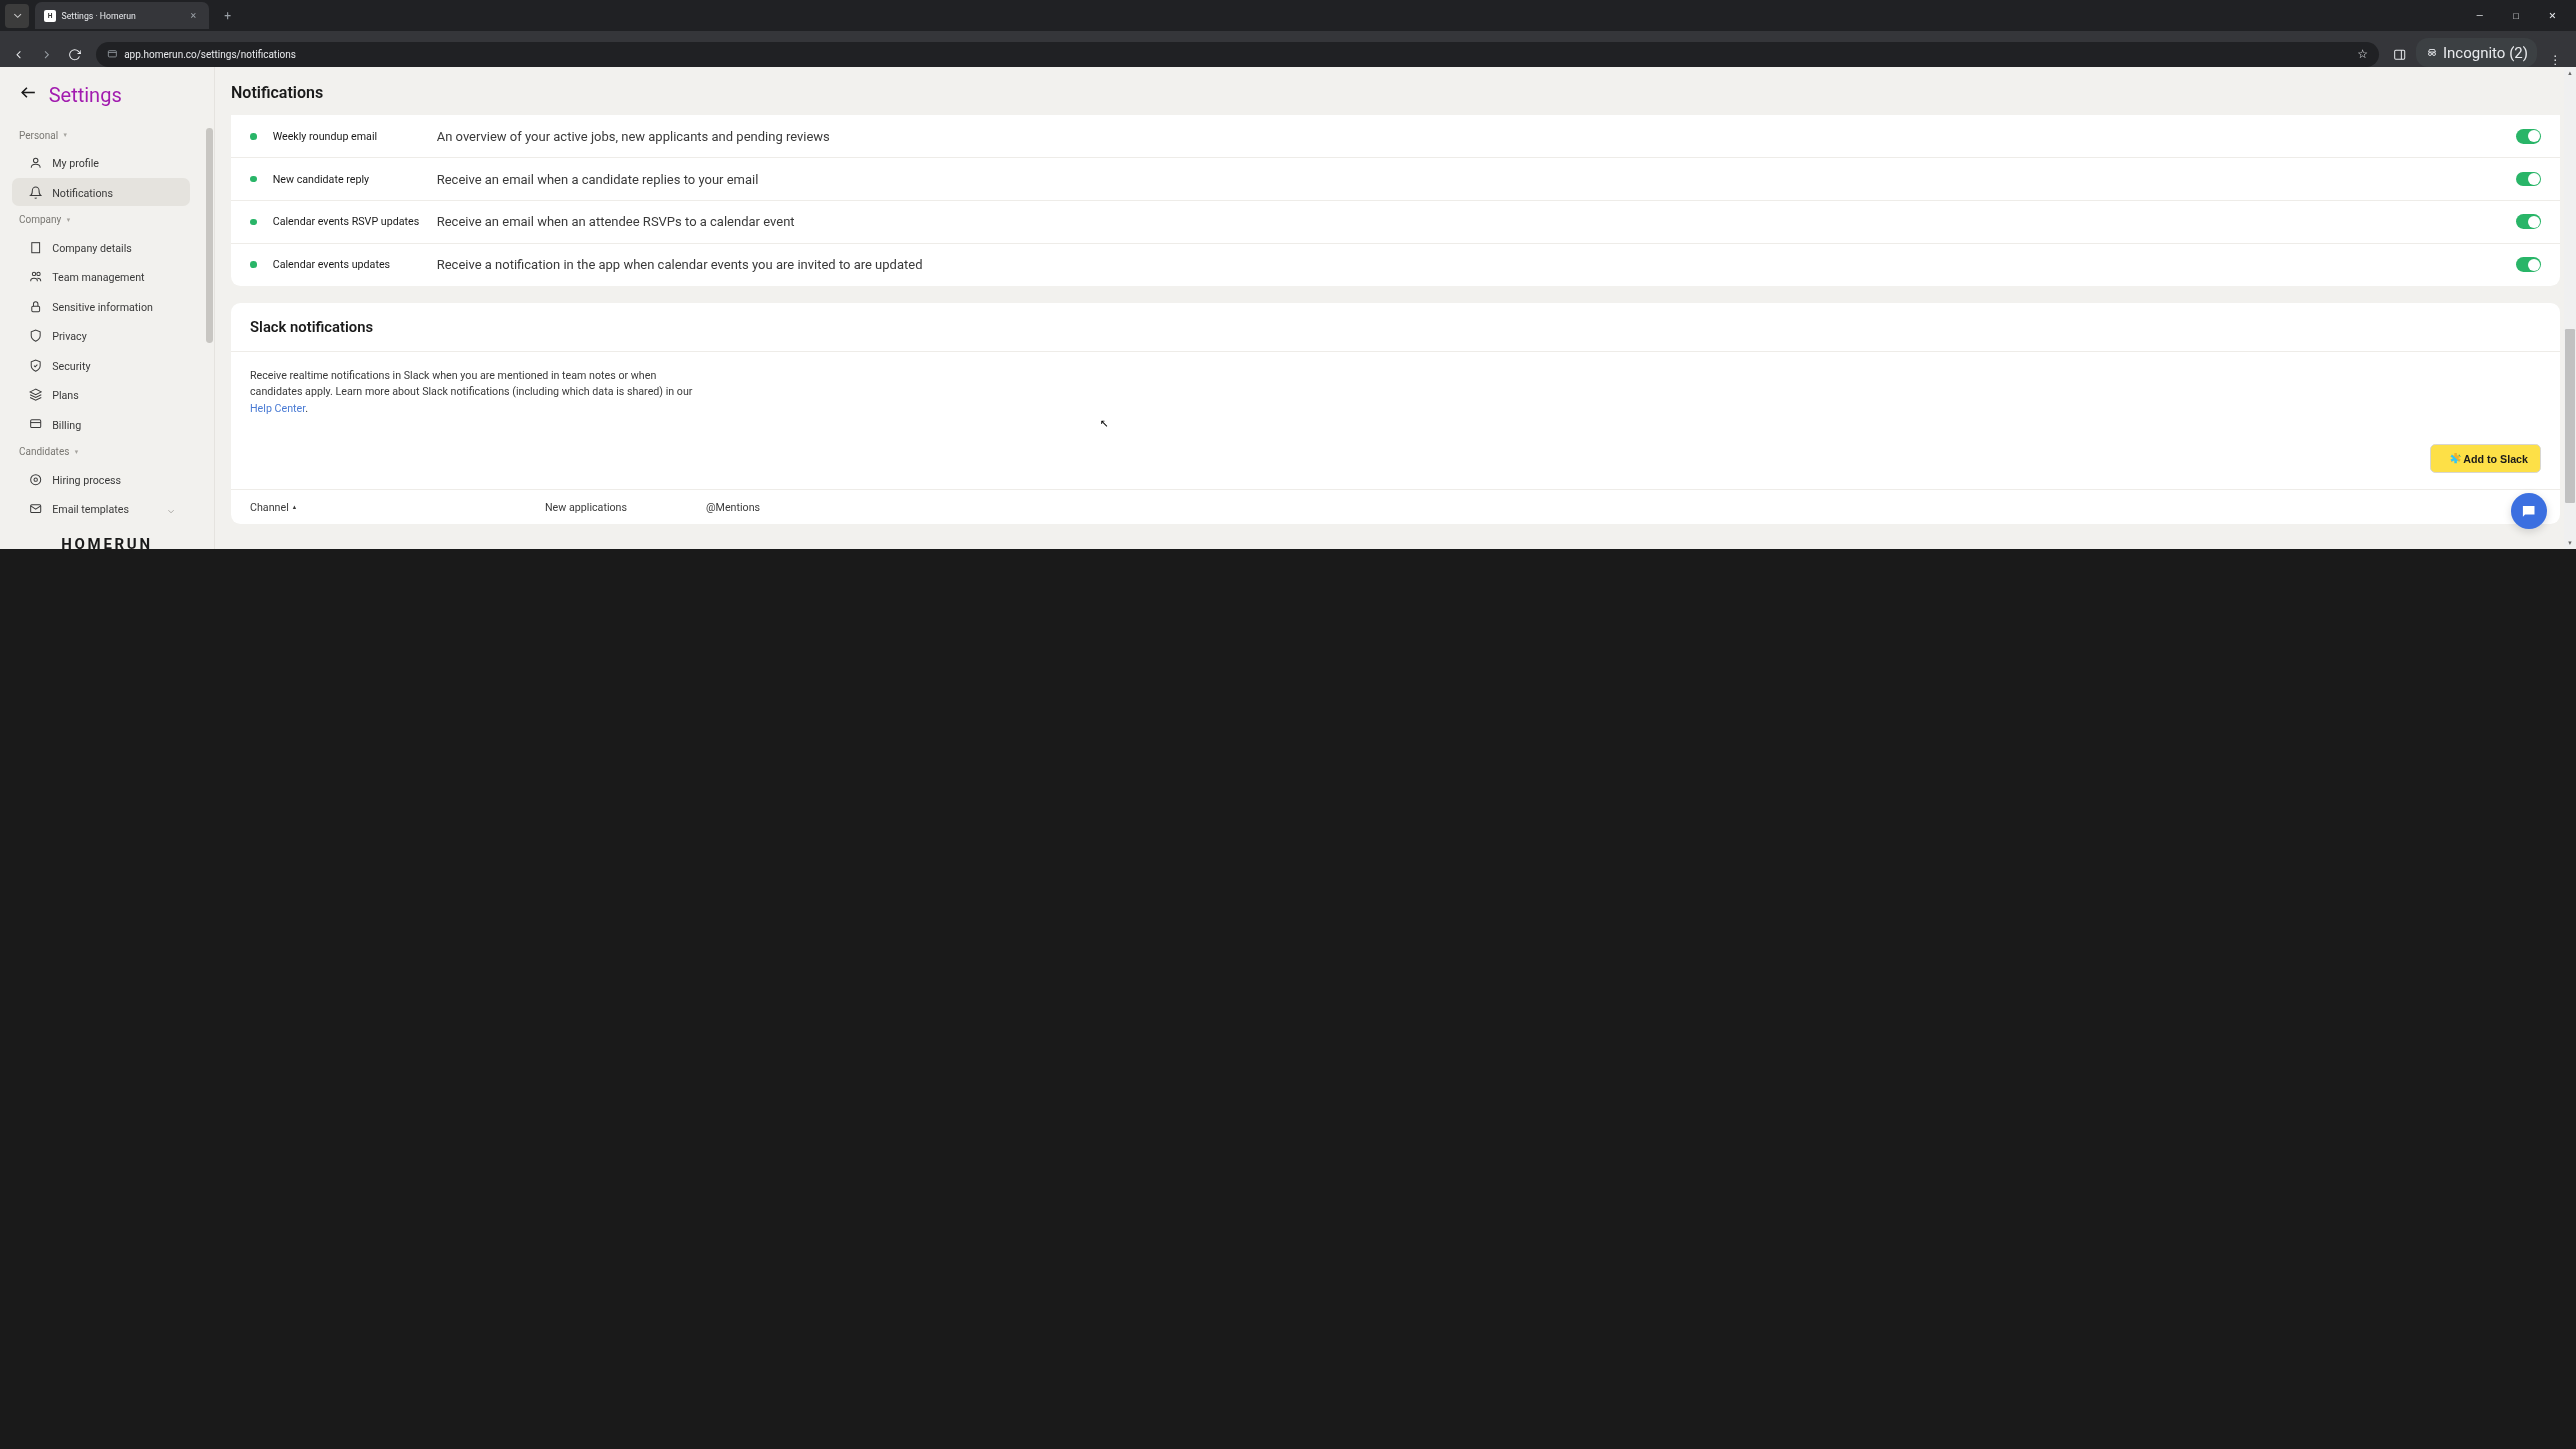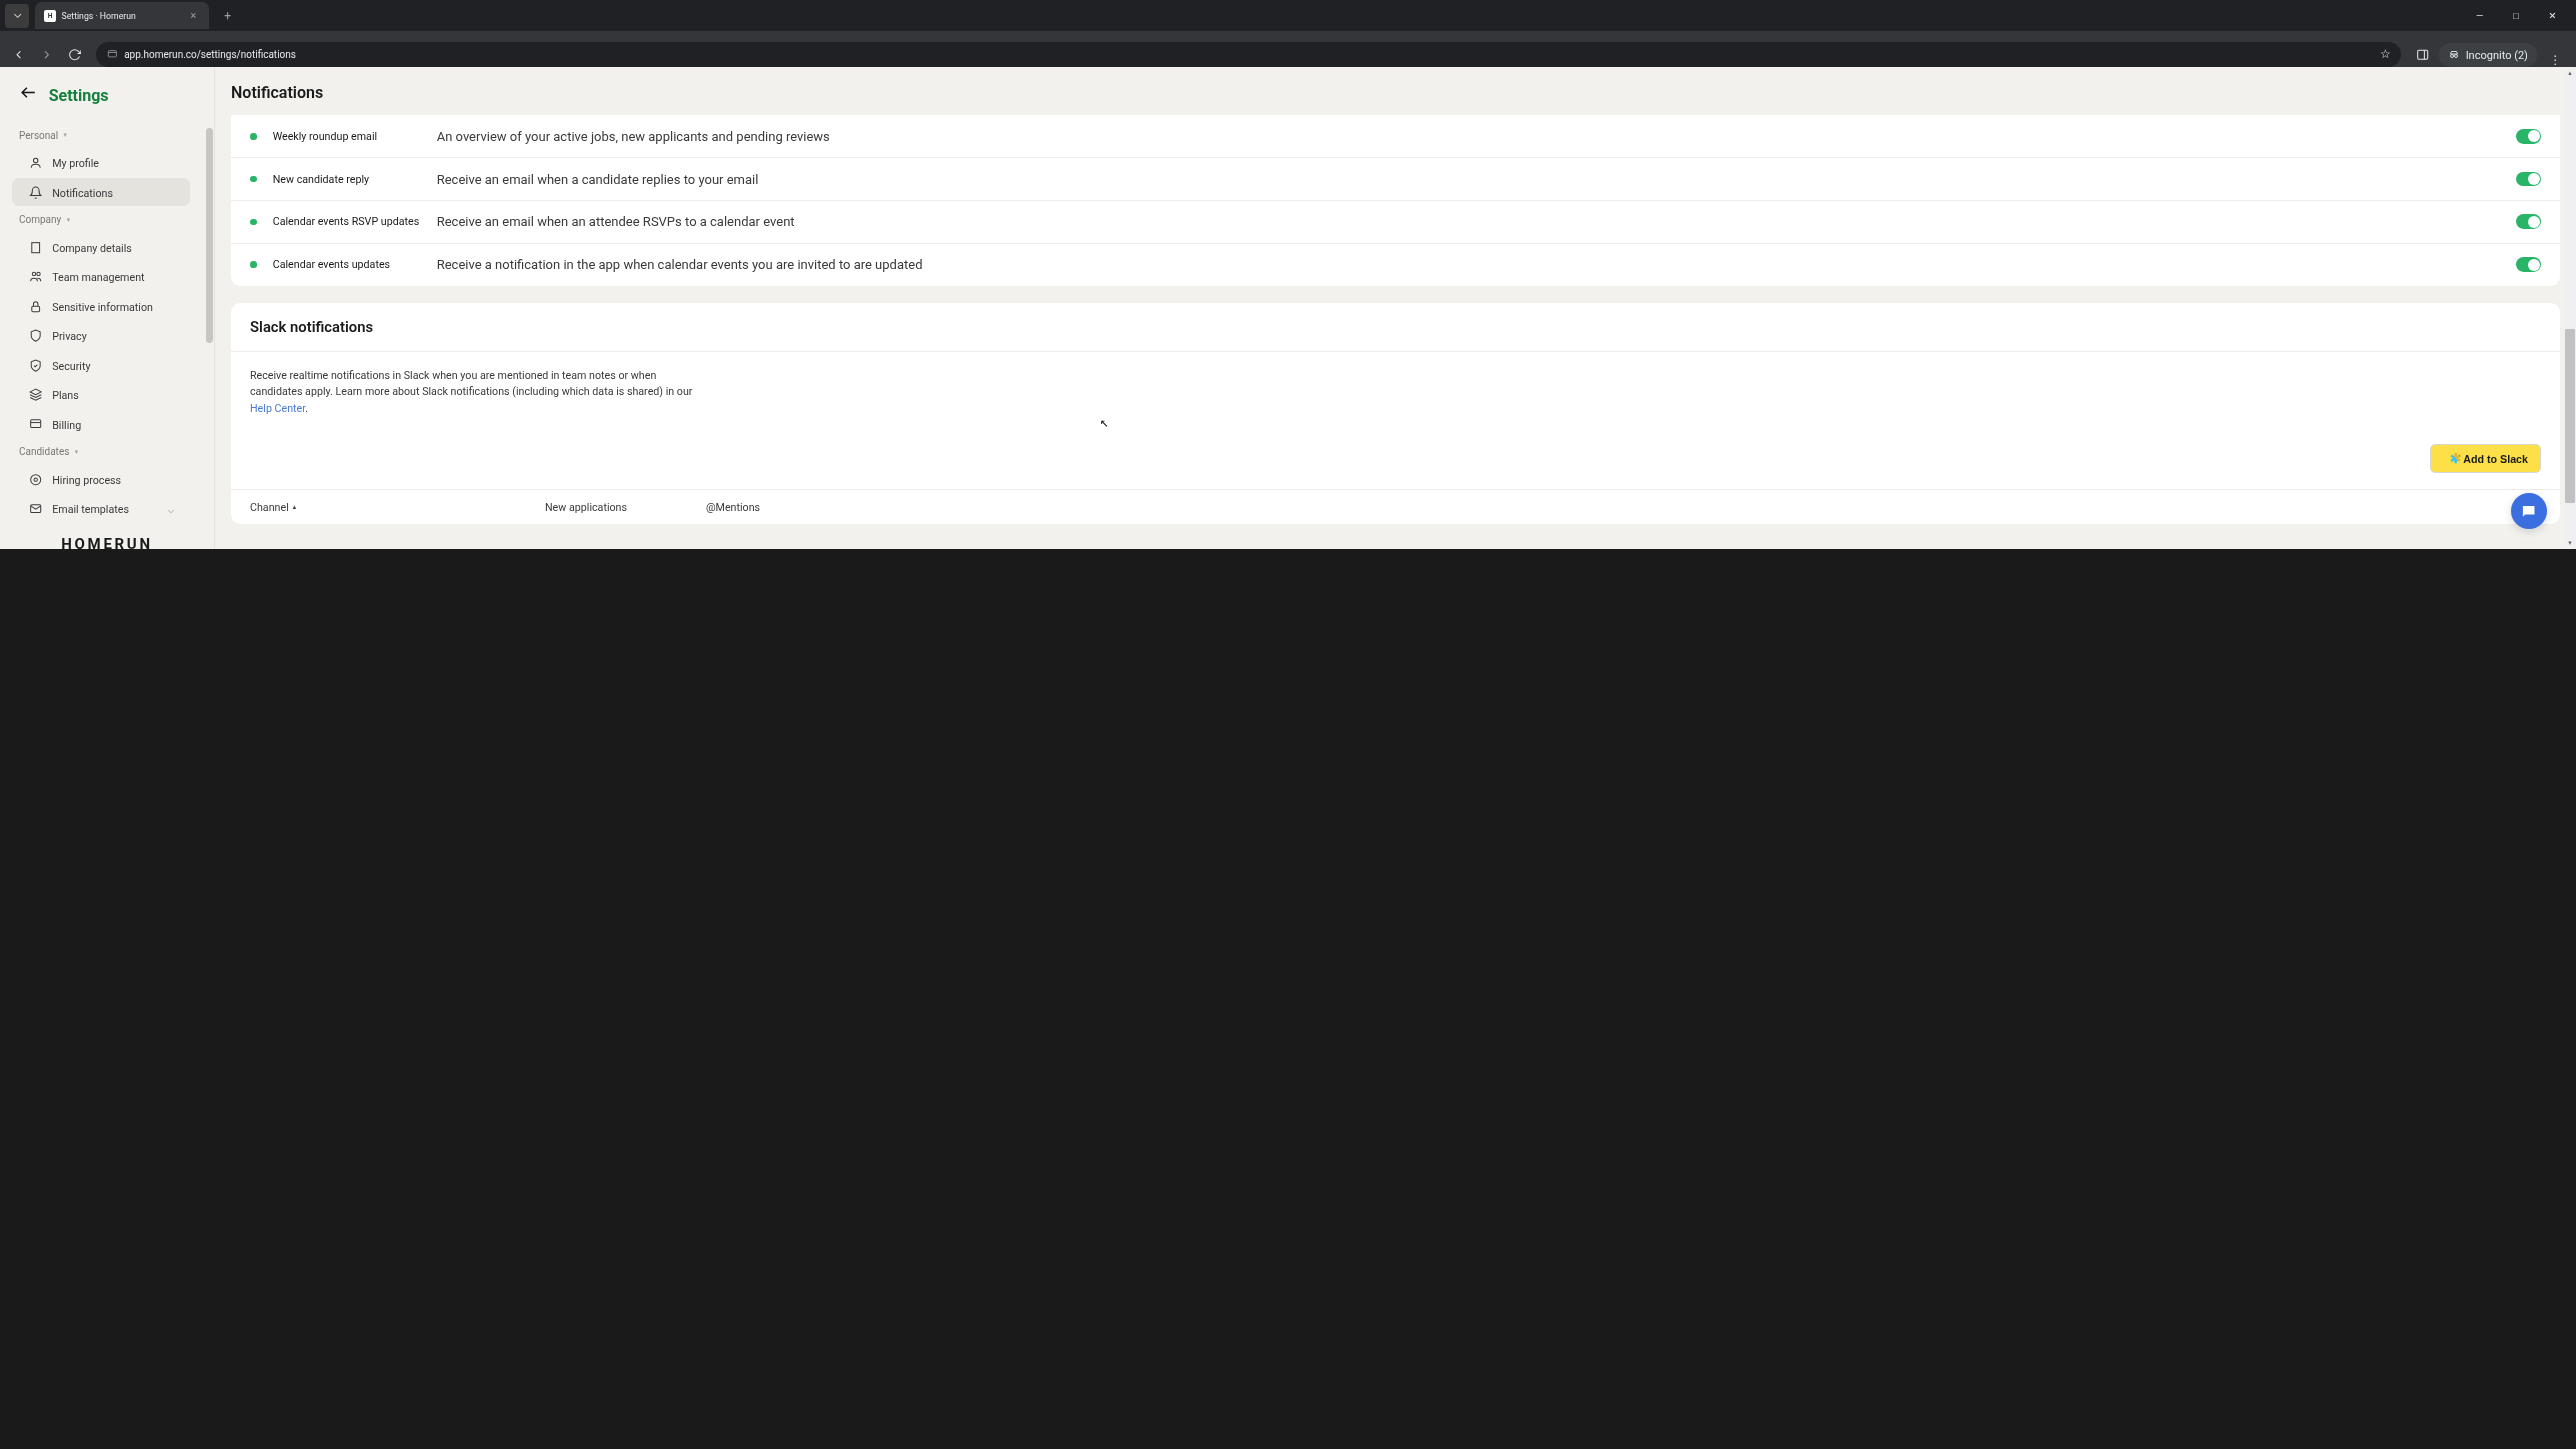--- a/index.html
+++ b/index.html
@@ -17,35 +17,35 @@
     .window-controls { margin-left: auto; display: flex; gap: 5.4px; padding-right: 8px; }
     .win-btn { width: 31px; height: 21.5px; display: flex; align-items: center; justify-content: center; color: #e8eaed; font-size: 9.4px; cursor: pointer; }
     
     .addr-bar { display: flex; align-items: flex-end; height: 36px; padding: 0 6.7px; gap: 4px; background: #35363a; }
     .nav-btn { width: 24px; height: 24px; display: flex; align-items: center; justify-content: center; color: #9aa0a6; cursor: pointer; font-size: 12px; border-radius: 50%; }
     .nav-btn.active { color: #e8eaed; }
     .url-bar { flex: 1; background: #202124; border-radius: 14.8px; height: 25.5px; display: flex; align-items: center; padding: 0 10.7px; gap: 6.7px; margin: 0 5.4px; }
     .url-icon { color: #9aa0a6; font-size: 9.4px; }
     .url-text { color: #e8eaed; font-size: 10px; flex: 1; }
     .url-star { color: #e8eaed; font-size: 12px; cursor: pointer; }
-    .incognito-badge { background: #3c4043; border-radius: 12px; padding: 5.4px 9.4px; display: flex; align-items: center; gap: 5.4px; color: #e8eaed; font-size: 11px; cursor: pointer; }
+    .incognito-badge { background: #3c4043; border-radius: 12px; padding: 5.4px 9.4px; display: flex; align-items: center; gap: 5.4px; color: #e8eaed; font-size: 15px; cursor: pointer; }
     .menu-dots { color: #e8eaed; padding: 0 8px; cursor: pointer; font-size: 12px; }
     
     
     .app { background: #f2f1ee; height: calc(1449px / 2.637 - 67px); display: flex; position: relative; }
     
     
     .page-scroll-track { position: absolute; right: 0; top: 0; width: 12px; height: 100%; background: #f0f0f0; }
     .page-scroll-arrow { height: 12px; display: flex; align-items: center; justify-content: center; font-size: 6.7px; color: #666; }
     .page-scroll-thumb { position: absolute; right: 1.3px; width: 9.4px; background: #c1c1c1; border-radius: 1.3px; }
     
     .sidebar { width: 215px; border-right: 0.7px solid #e5e3df; position: relative; height: 100%; display: flex; flex-direction: column; }
     .sidebar-header { display: flex; align-items: center; gap: 10.7px; padding: 16px 19px; }
     .back-arrow { font-size: 19px; color: #1a1a1a; cursor: pointer; }
-    .sidebar-title { font-size: 16px; font-weight: 700; color: #15803d; }
+    .sidebar-title { font-size: 20px; font-weight: 400; color: #a21caf; }
     .sidebar-scroll-area { flex: 1; position: relative; padding-right: 12px; }
     .sidebar-scroll-track { position: absolute; right: 0; top: 0; width: 10.7px; height: 100%; }
     .sidebar-scroll-thumb { position: absolute; right: 1.3px; top: 5.4px; width: 6.7px; height: 215px; background: #c8c6c2; border-radius: 3.4px; }
     
     .section-label { display: flex; align-items: center; gap: 5.4px; padding: 6.7px 19px; color: #7a7873; font-size: 10px; cursor: pointer; }
     .section-caret { font-size: 6.7px; color: #a5a39e; }
     .nav-item { display: flex; align-items: flex-end; gap: 9.4px; padding: 6.7px 16px; margin: 1.3px 12px 1.3px 12px; border-radius: 6.7px; cursor: pointer; color: #3a3a3a; font-size: 10.7px; }
     .nav-item.active { background: #e5e3de; }
     .nav-icon { width: 14.8px; height: 14.8px; display: flex; align-items: center; justify-content: center; font-size: 12px; color: #3a3a3a; }
     .nav-item .chev { margin-left: auto; color: #7a7873; font-size: 8px; }

